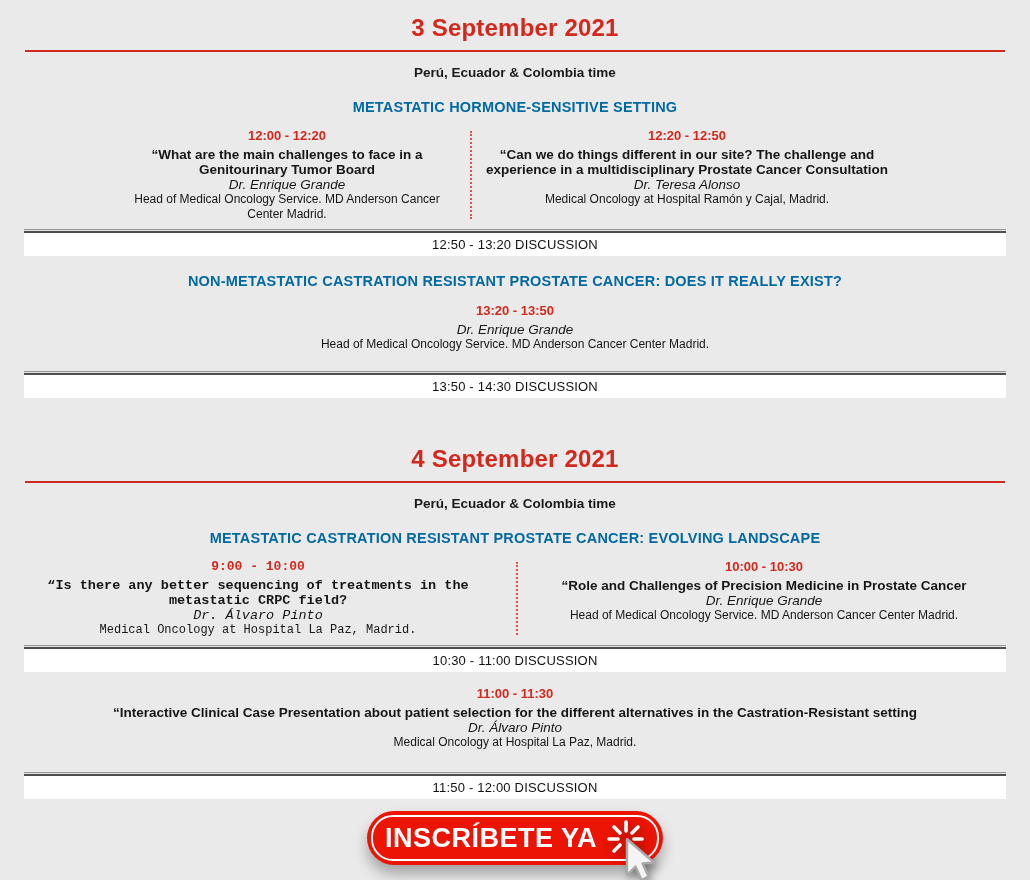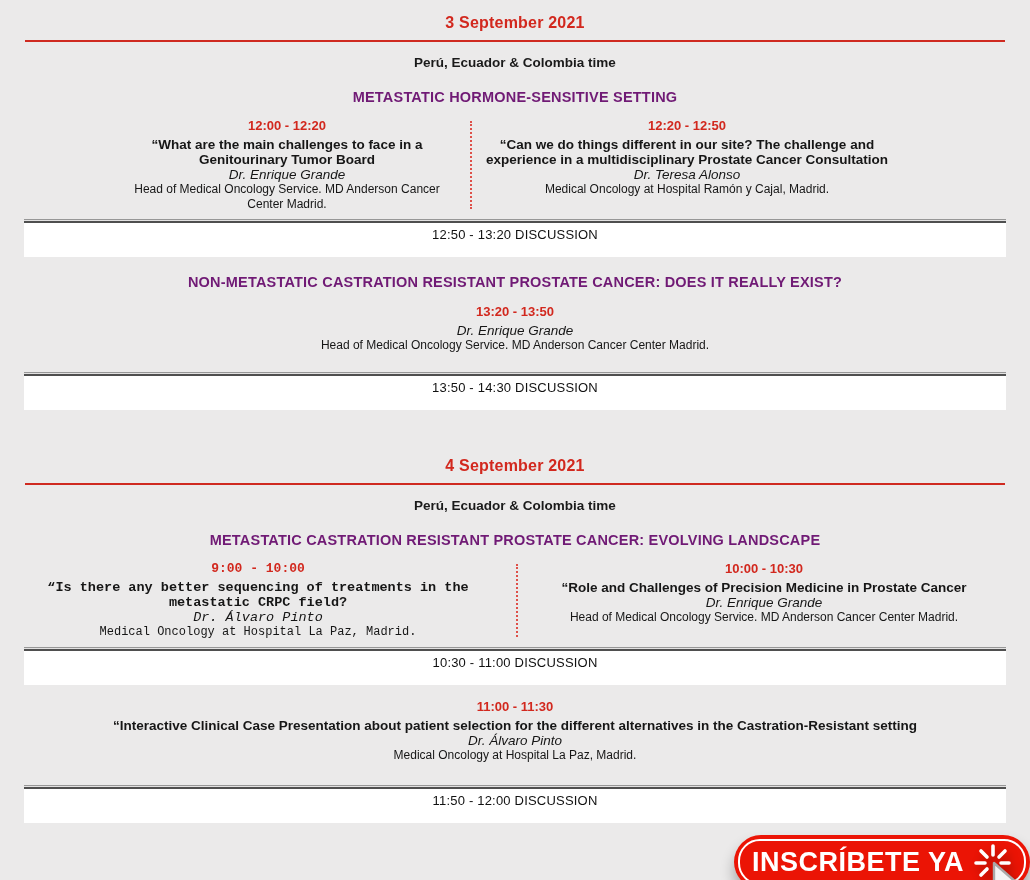--- a/index.html
+++ b/index.html
@@ -8,33 +8,33 @@
     background:#ebeaea;
     font-family:"Liberation Sans","DejaVu Sans",sans-serif;
     color:#161616;
     -webkit-font-smoothing:antialiased;
   }
   .page{position:relative;width:1030px;height:880px;}
 
   .date-heading{
     margin-top:14px;
     text-align:center;
-    font-size:16px;font-weight:bold;color:#d2281e;
+    font-size:24px;font-weight:bold;color:#d2281e;
     letter-spacing:.2px;
   }
   .red-rule{
     height:2px;background:#cf2a20;margin:8px 25px 0 25px;
   }
   .tz{
     margin-top:13px;text-align:center;
     font-size:13.5px;font-weight:bold;color:#1a1a1a;
   }
   .sec-heading{
     margin-top:19px;text-align:center;
-    font-size:14.5px;font-weight:bold;color:#701a75;letter-spacing:.2px;
+    font-size:14.5px;font-weight:bold;color:#0369a1;letter-spacing:.2px;
   }
 
   .cols{display:flex;align-items:stretch;margin-top:13px;}
   .col{box-sizing:border-box;}
   .d1-left{width:470px;padding-left:104px;}
   .d1-right{flex:1;padding-right:128px;}
   .d2-left{width:516px;padding:0 10px;font-family:Liberation Mono, monospace;}
   .d2-right{flex:1;padding-right:30px;padding-left:10px;}
   .col-divider{
     width:0;border-left:2px dotted #de5049;margin:3px 0;
@@ -51,31 +51,31 @@
   .dbar{
     margin:0 24px;
     padding-top:4px;
     background:linear-gradient(to bottom,
       #979797 0,#979797 1px,
       #e2e1e1 1px,#e2e1e1 2px,
       #4f4f4f 2px,#4f4f4f 4px,
       #ffffff 4px);
   }
   .dbar .dbar-inner{
-    background:#fff;height:34px;line-height:23px;
+    background:#fff;height:23px;line-height:23px;
     text-align:center;font-size:13px;color:#111;
     letter-spacing:.2px;
   }
   .mt7{margin-top:7px;}
   .mt17{margin-top:17px;}
   .mt19{margin-top:19px;}
   .mt22{margin-top:22px;}
   .day2{margin-top:47px;}
 
-  .btn-wrap{margin-top:12px;display:flex;justify-content:flex-end;}
+  .btn-wrap{margin-top:12px;display:flex;justify-content:center;}
   .register-btn{
     position:relative;
     width:296px;height:54px;border-radius:28px;
     background:#eb1405;border:none;cursor:pointer;
     box-shadow:0 9px 14px rgba(0,0,0,.30);
   }
   .register-btn::before{
     content:"";position:absolute;inset:4px;
     border:2px solid #fff;border-radius:22px;pointer-events:none;
   }

